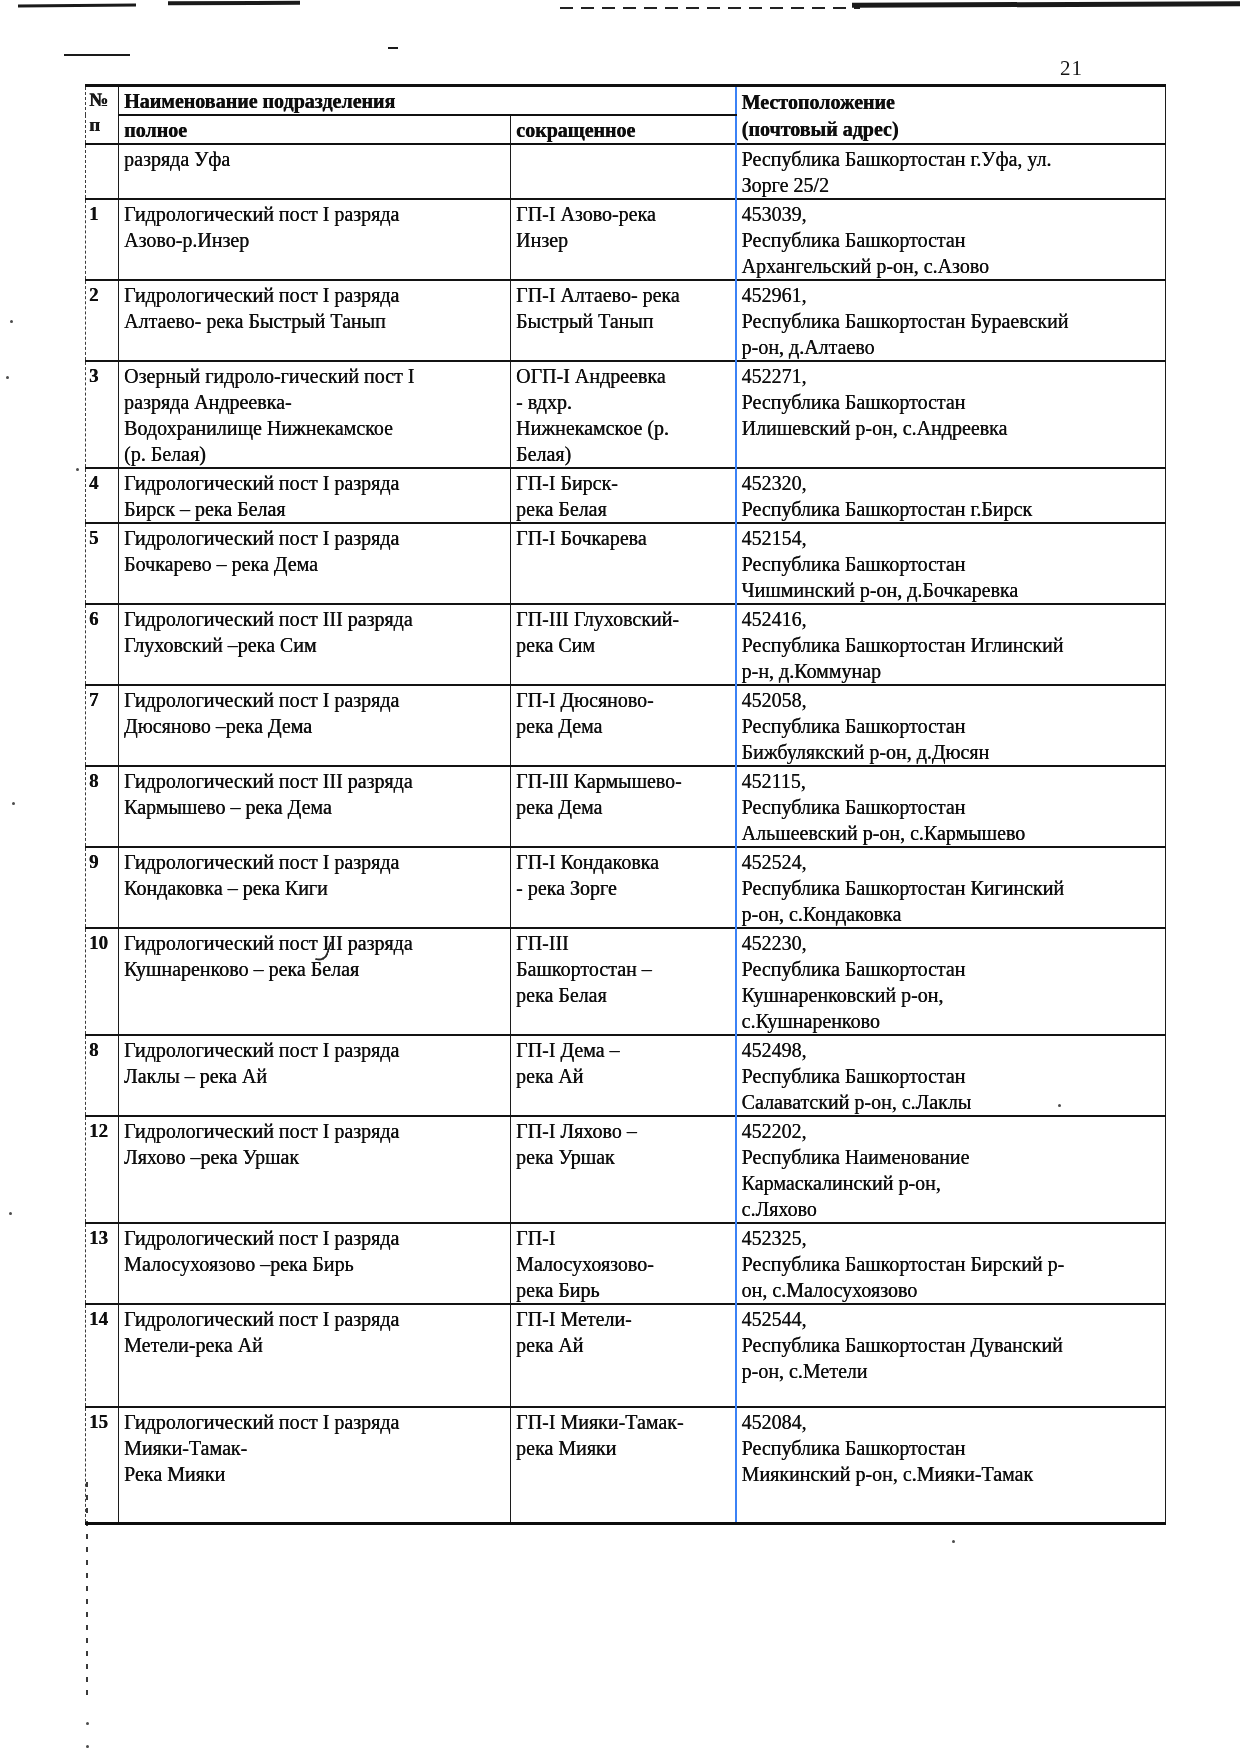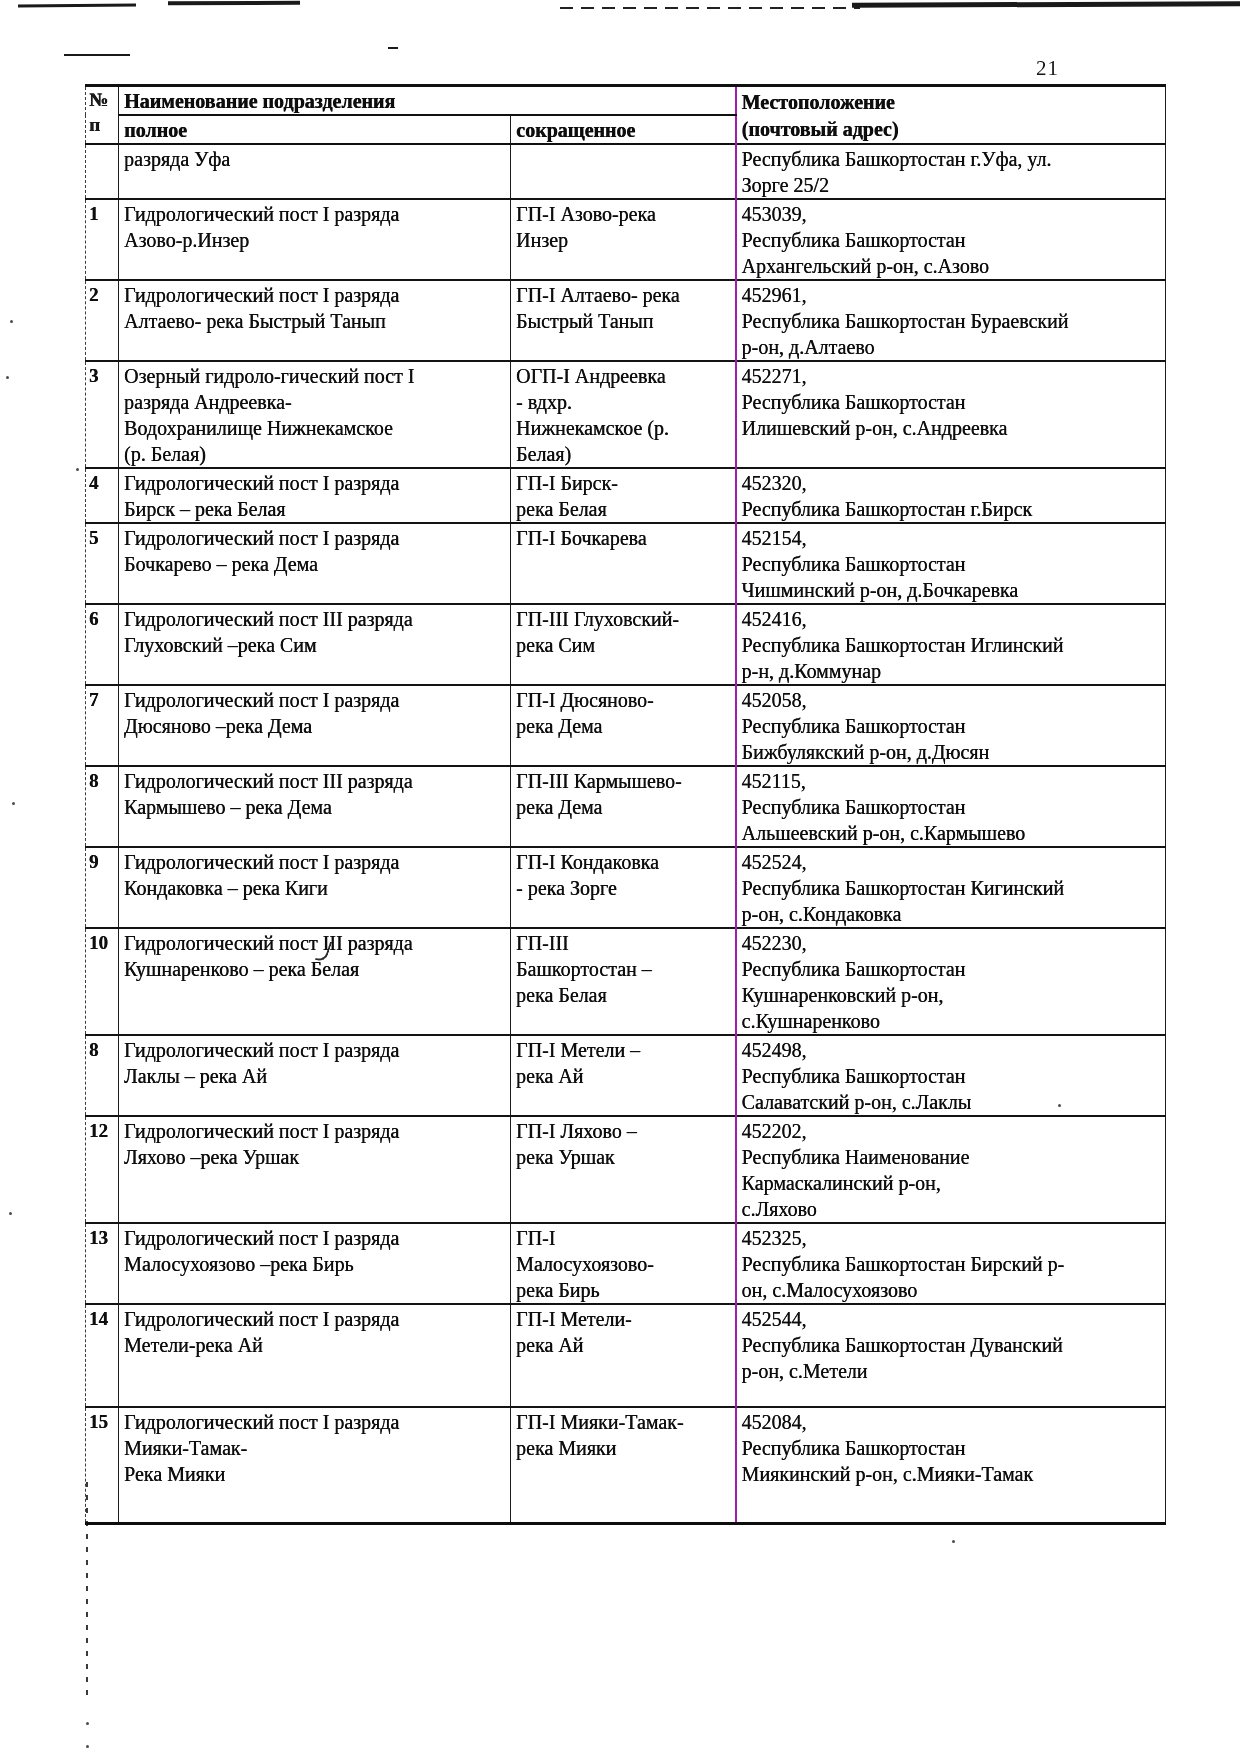--- a/index.html
+++ b/index.html
@@ -2,35 +2,35 @@
 <html><head>
 <meta charset="utf-8">
 <style>
   html,body{margin:0;padding:0;}
   body{
     width:1240px;height:1753px;position:relative;background:#ffffff;
     font-family:"Liberation Serif","DejaVu Serif",serif;color:#0e0e0e;
     overflow:hidden;
   }
   .page{position:absolute;inset:0;}
-  .pagenum{position:absolute;left:1036px;top:56px;font-size:21px;letter-spacing:1px;color:#141414;}
+  .pagenum{position:absolute;left:1060px;top:56px;font-size:21px;letter-spacing:1px;color:#141414;}
   table.units{
     position:absolute;left:85px;top:84px;width:1080px;
     border-collapse:collapse;table-layout:fixed;
   }
   td{
     border:1px solid #1c1c1c;vertical-align:top;
     padding:1px 6px 0 5px;font-size:20px;line-height:26px;
     white-space:pre-line;overflow:hidden;
     text-shadow:0.35px 0 0 #101010;
   }
   
   td.c-num{border-left:1px dashed #3c3c3c;border-right:1px dashed #4a4a4a;
            font-weight:bold;font-size:19px;padding-left:3px;padding-right:0;}
-  td.c-addr{border-left:2px solid #a21caf;}
+  td.c-addr{border-left:2px solid #3b82f6;}
   
   thead td{font-weight:bold;text-align:left;text-shadow:0.5px 0 0 #000;}
   thead tr:first-child td{border-top:3px solid #101010;}
   thead td.hdr-group{border-bottom:2px solid #101010;}
   thead td.hdr-loc{vertical-align:middle;line-height:27px;}
   thead td.hdr-num{text-align:left;padding-top:0;color:#1a1a1a;line-height:25px;}
   
   tbody td{border-top:2px solid #131313;}
   tbody tr.cont td{border-top:2px solid #101010;}
   tbody tr:last-child td{border-bottom:3px solid #0d0d0d;}
@@ -204,21 +204,21 @@
 река Белая</td>
         <td class="c-addr">452230,
 Республика Башкортостан
 Кушнаренковский р-он,
 с.Кушнаренково</td>
       </tr>
       <tr style="height:78px">
         <td class="c-num">8</td>
         <td>Гидрологический пост I разряда
 Лаклы – река Ай</td>
-        <td>ГП-I Метели –
+        <td>ГП-I Дема –
 река Ай</td>
         <td class="c-addr">452498,
 Республика Башкортостан
 Салаватский р-он,  с.Лаклы</td>
       </tr>
       <tr style="height:105px">
         <td class="c-num">12</td>
         <td>Гидрологический пост I разряда
 Ляхово –река Уршак</td>
         <td>ГП-I Ляхово –

